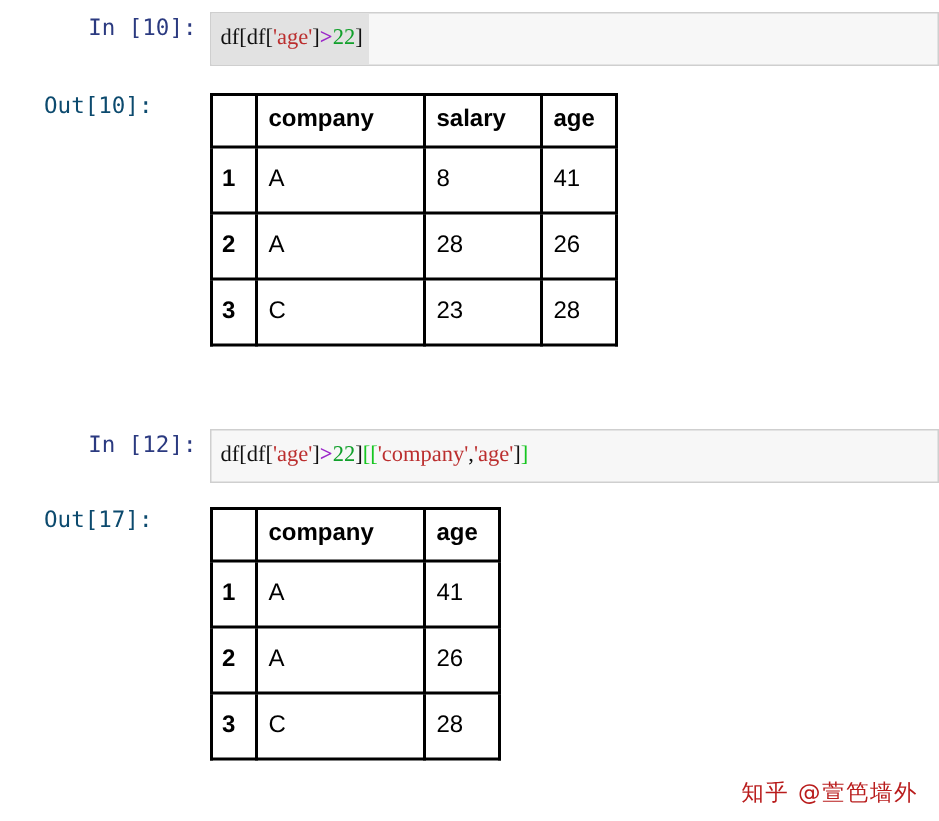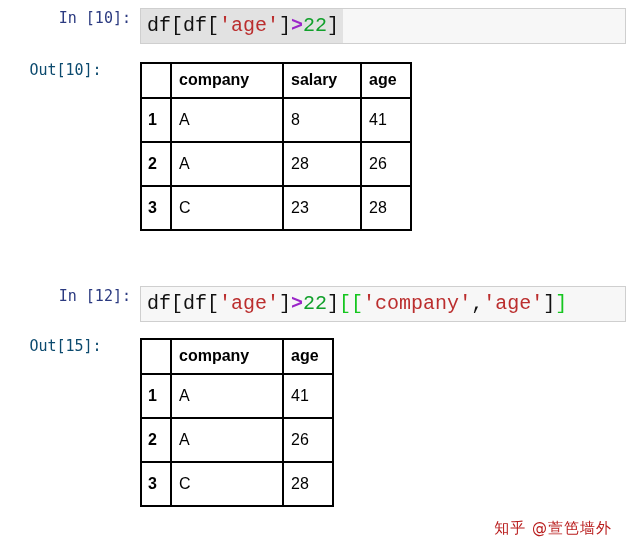--- a/index.html
+++ b/index.html
@@ -51,22 +51,22 @@
     flex: 1 1 auto;
     background: #f7f7f7;
     border: 1px solid #cfcfcf;
     box-sizing: border-box;
     min-height: 32px;
     display: flex;
     align-items: center;
     padding: 0;
   }
   .code {
-    font-family: Liberation Mono, monospace;
-    font-size: 20px;
+    font-family: Liberation Serif, serif;
+    font-size: 15px;
     line-height: 23px;
     white-space: pre;
     padding: 5px 4px 6px 6px;
     color: #111111;
   }
   .code.selected {
     background: #e2e2e2;
   }
 
   
@@ -178,21 +178,21 @@
   </div>
 
   <div class="cell" id="cell-in-12" style="top:286px;border-radius:15px;">
     <div class="prompt prompt-in">In [12]:</div>
     <div class="input-area">
       <div class="code" id="code-12"><span class="tok-plain">df[df[</span><span class="tok-str">'age'</span><span class="tok-plain">]</span><span class="tok-op">&gt;</span><span class="tok-num">22</span><span class="tok-plain">]</span><span class="tok-brk">[[</span><span class="tok-str">'company'</span><span class="tok-plain">,</span><span class="tok-str">'age'</span><span class="tok-plain">]</span><span class="tok-brk">]</span></div>
     </div>
   </div>
 
   <div class="cell" id="cell-out-12" style="top:336px;">
-    <div class="prompt prompt-out">Out[15]:</div>
+    <div class="prompt prompt-out">Out[17]:</div>
     <div class="out-area">
       <table class="df" id="table-12">
           <thead>
             <tr>
               <th class="idx-head"></th>
               <th style="width: 112px;">company</th>
               <th style="width: 50px;">age</th>
             </tr>
           </thead>
           <tbody>

